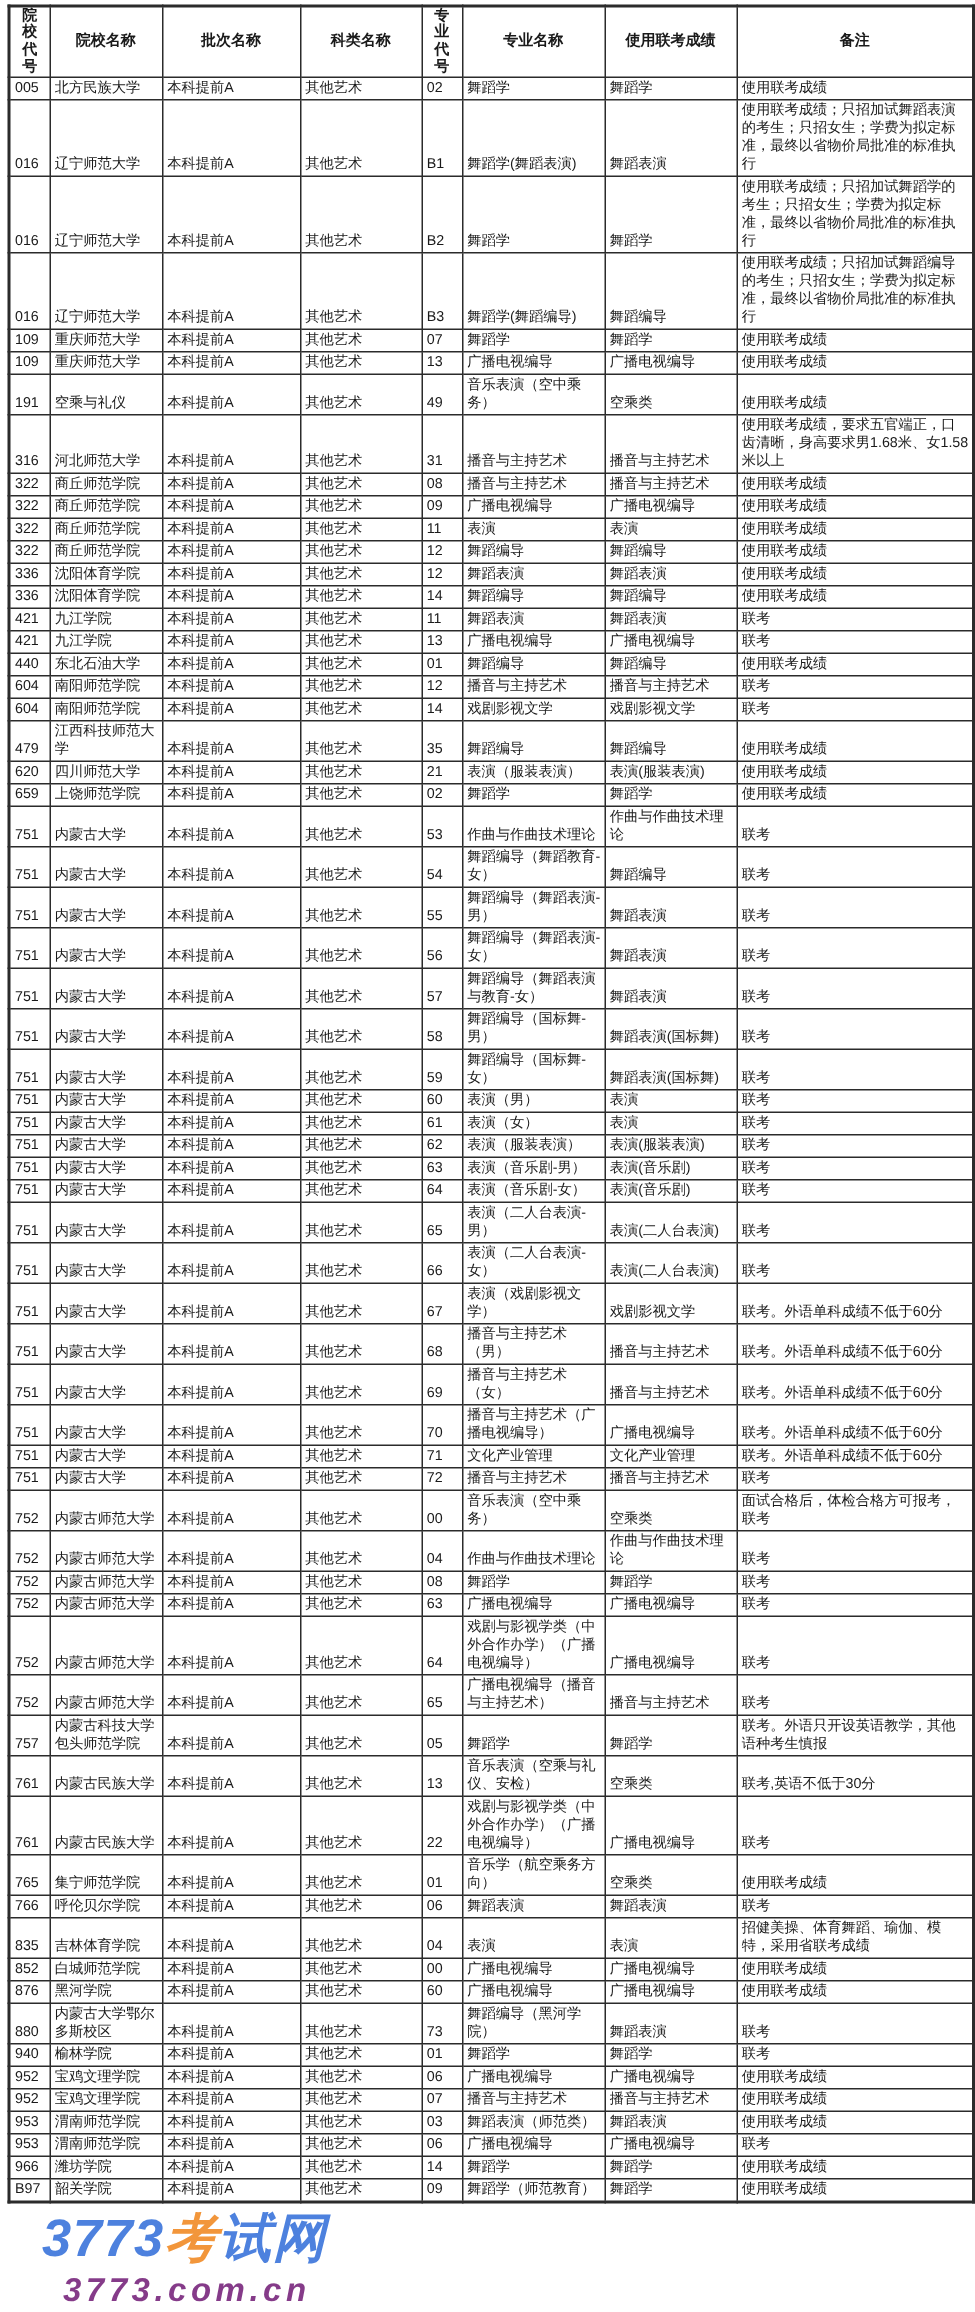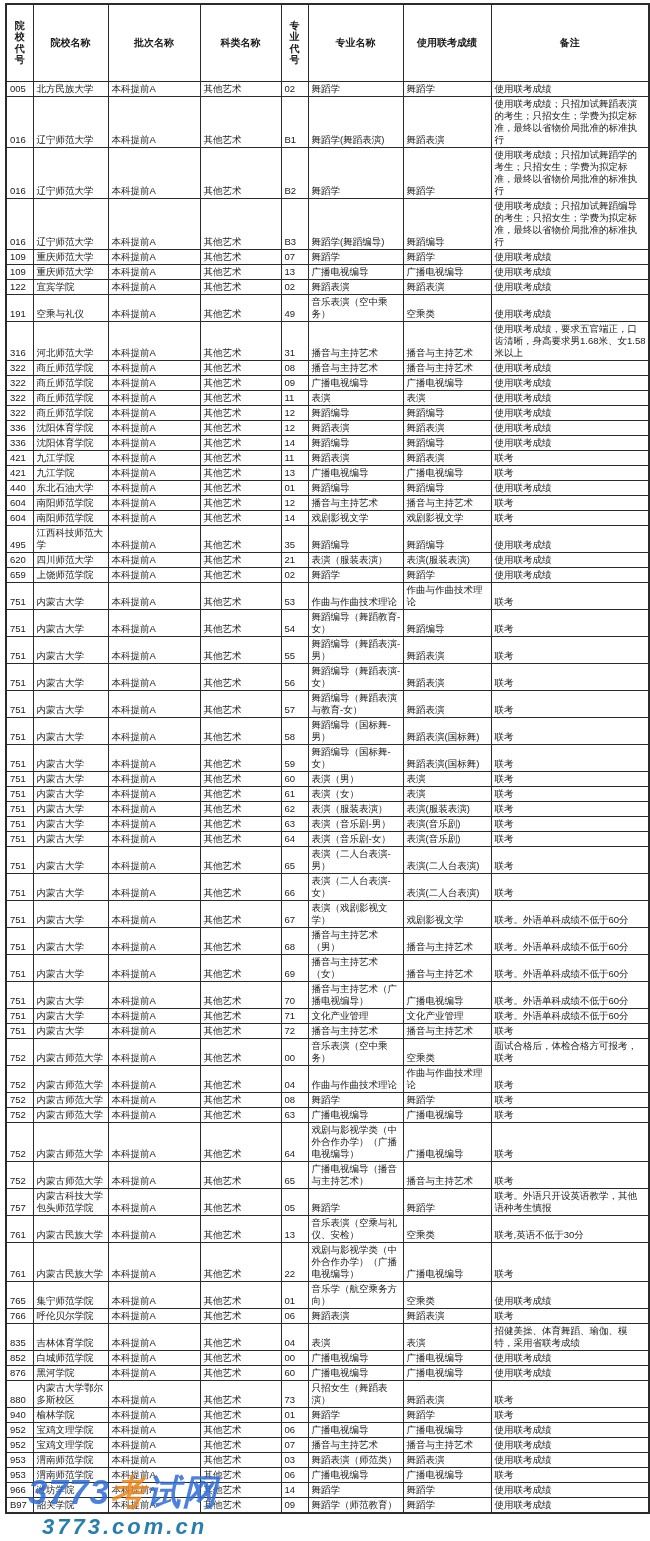--- a/index.html
+++ b/index.html
@@ -26,21 +26,21 @@
     padding: 1px 2px 1px 3px;
     word-break: break-all;
     overflow: hidden;
   }
   thead th {
     text-align: center;
     vertical-align: middle;
     font-weight: bold;
     font-size: 10px;
     height: 46px;
-    padding: 15px 1px;
+    padding: 0 1px;
   }
   tbody td {
     text-align: left;
     vertical-align: bottom;
     font-weight: normal;
   }
   .vert {
     display: inline-block;
     width: 1.05em;
     word-break: break-all;
@@ -149,30 +149,20 @@
         <td>109</td>
         <td>重庆师范大学</td>
         <td>本科提前A</td>
         <td>其他艺术</td>
         <td>13</td>
         <td>广播电视编导</td>
         <td>广播电视编导</td>
         <td>使用联考成绩</td>
       </tr>
       <tr>
-        <td>122</td>
-        <td>宜宾学院</td>
-        <td>本科提前A</td>
-        <td>其他艺术</td>
-        <td>02</td>
-        <td>舞蹈表演</td>
-        <td>舞蹈表演</td>
-        <td>使用联考成绩</td>
-      </tr>
-      <tr>
         <td>191</td>
         <td>空乘与礼仪</td>
         <td>本科提前A</td>
         <td>其他艺术</td>
         <td>49</td>
         <td>音乐表演（空中乘务）</td>
         <td>空乘类</td>
         <td>使用联考成绩</td>
       </tr>
       <tr>
@@ -289,21 +279,21 @@
         <td>604</td>
         <td>南阳师范学院</td>
         <td>本科提前A</td>
         <td>其他艺术</td>
         <td>14</td>
         <td>戏剧影视文学</td>
         <td>戏剧影视文学</td>
         <td>联考</td>
       </tr>
       <tr>
-        <td>495</td>
+        <td>479</td>
         <td>江西科技师范大学</td>
         <td>本科提前A</td>
         <td>其他艺术</td>
         <td>35</td>
         <td>舞蹈编导</td>
         <td>舞蹈编导</td>
         <td>使用联考成绩</td>
       </tr>
       <tr>
         <td>620</td>
@@ -664,21 +654,21 @@
         <td>广播电视编导</td>
         <td>广播电视编导</td>
         <td>使用联考成绩</td>
       </tr>
       <tr>
         <td>880</td>
         <td>内蒙古大学鄂尔多斯校区</td>
         <td>本科提前A</td>
         <td>其他艺术</td>
         <td>73</td>
-        <td>只招女生（舞蹈表演）</td>
+        <td>舞蹈编导（黑河学院）</td>
         <td>舞蹈表演</td>
         <td>联考</td>
       </tr>
       <tr>
         <td>940</td>
         <td>榆林学院</td>
         <td>本科提前A</td>
         <td>其他艺术</td>
         <td>01</td>
         <td>舞蹈学</td>
@@ -745,14 +735,14 @@
         <td>舞蹈学</td>
         <td>使用联考成绩</td>
       </tr>
     </tbody>
 </table>
 
 <div class="watermark">
   <div class="wm-line1" style="color: rgb(46, 108, 217);">
     <span>3773</span><span style="color:#f08419">考</span><span>试网</span>
   </div>
-  <div class="wm-line2" style="color: #0369a1;">3773.com.cn</div>
+  <div class="wm-line2" style="color: #701a75;">3773.com.cn</div>
 </div>
 
 </body></html>

